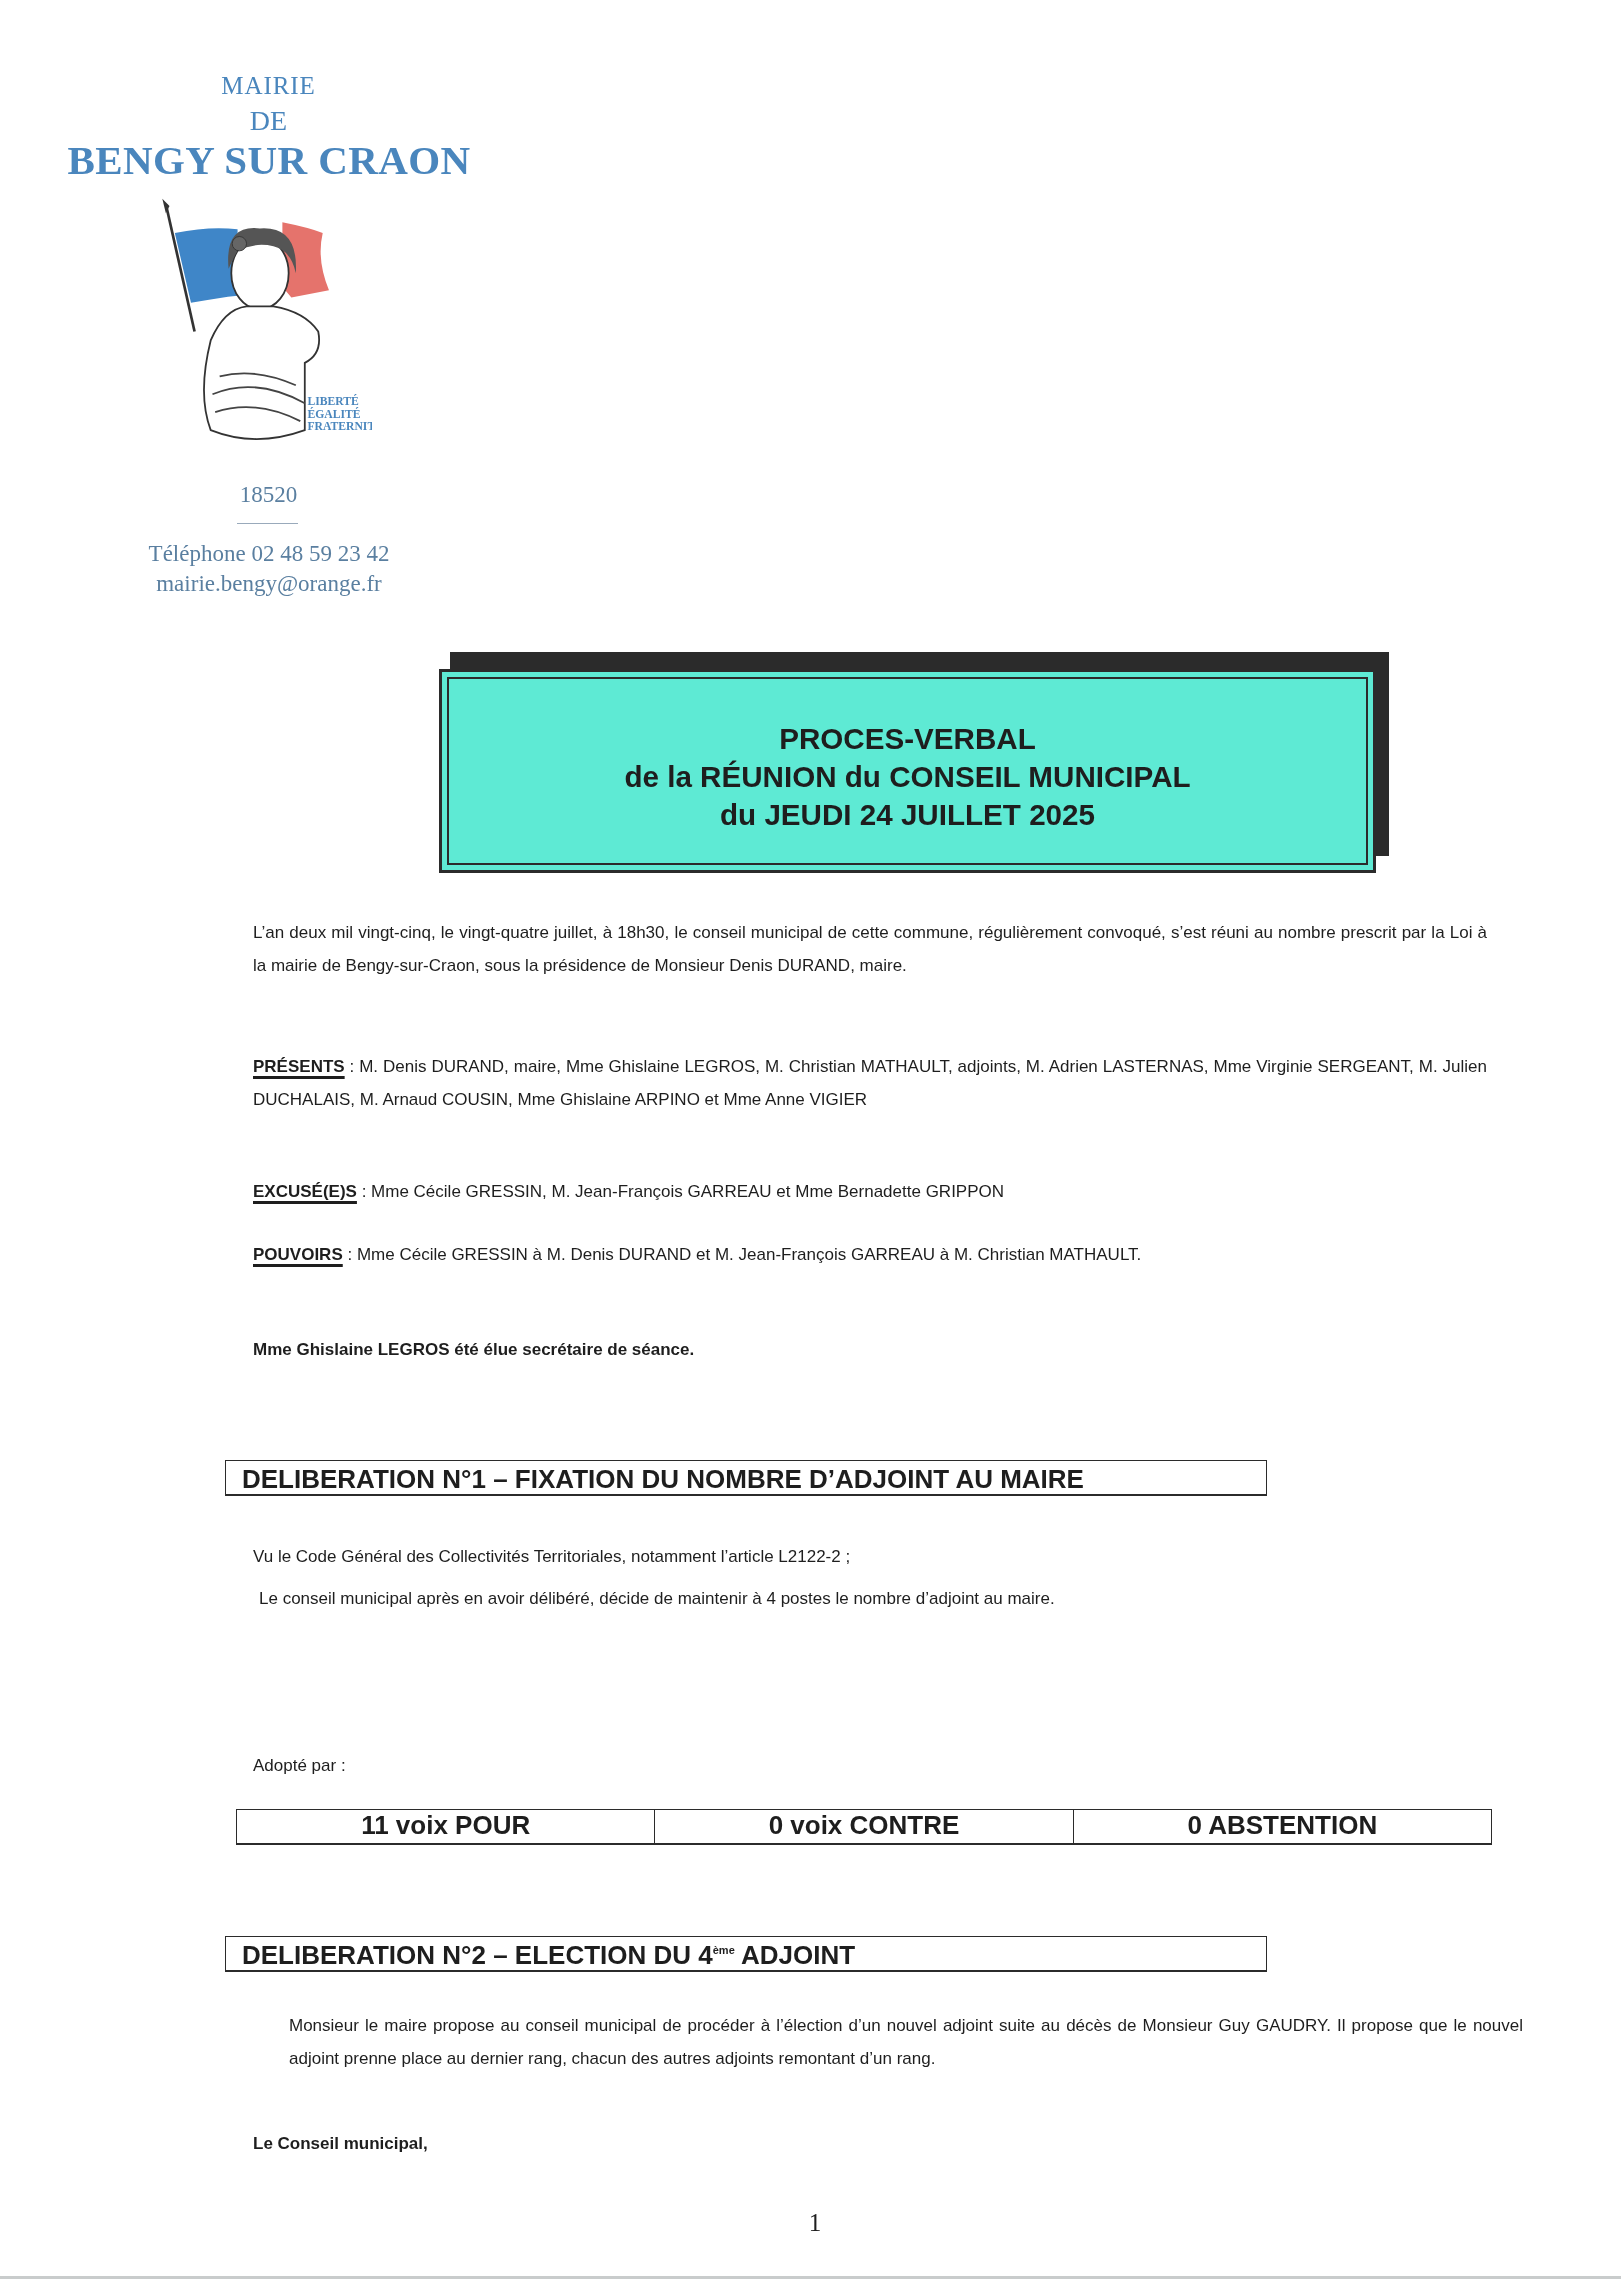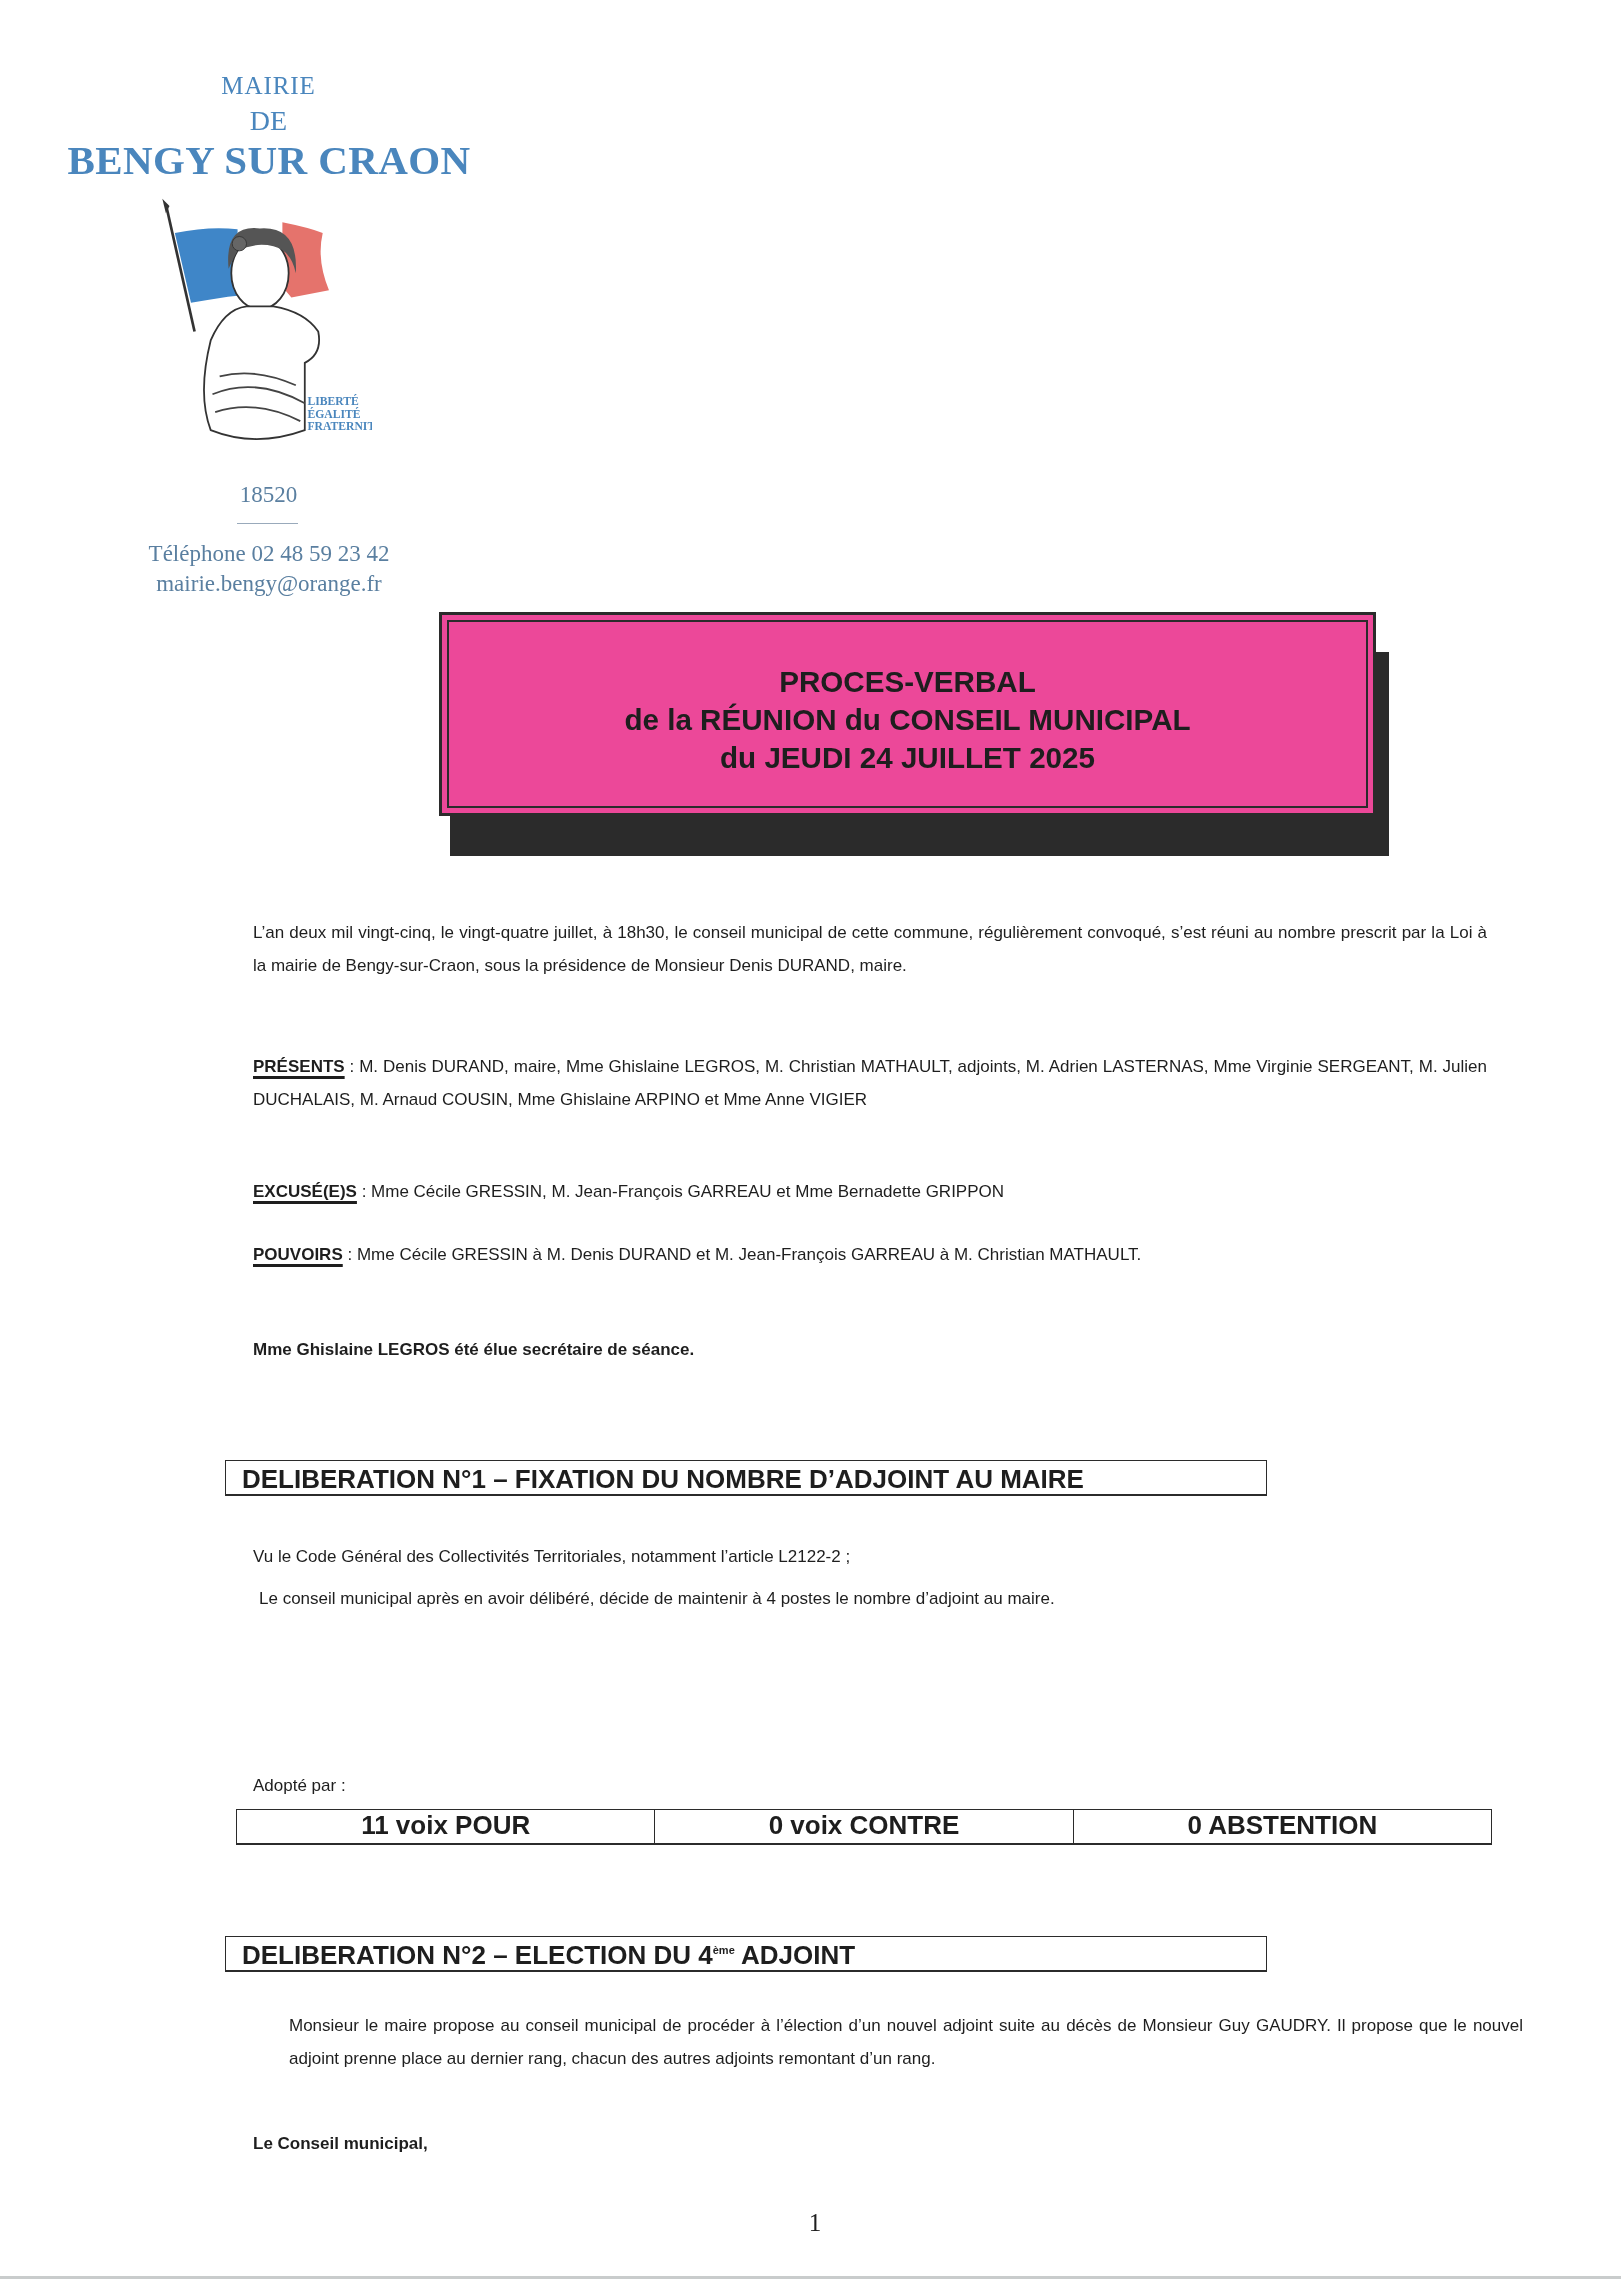--- a/index.html
+++ b/index.html
@@ -13,21 +13,21 @@
   #lh-de { left: 134px; top: 105px; width: 269px; font-size: 28px; }
   #lh-town { left: 54px; top: 136px; width: 430px; font-size: 41px; font-weight: bold; letter-spacing: 0.4px; }
   #lh-logo { position: absolute; left: 139px; top: 197px; width: 233px; height: 269px; }
   #lh-postcode { left: 179px; top: 482px; width: 179px; font-size: 23px; color: #5a7fa0; }
   #lh-sep { position: absolute; left: 237px; top: 523px; width: 61px; height: 0.9px; background: #9ab; }
   #lh-phone { left: 72px; top: 541px; width: 394px; font-size: 23px; color: #5a7fa0; }
   #lh-email { left: 72px; top: 571px; width: 394px; font-size: 23px; color: #5a7fa0; }
 
   
   #title-shadow { position: absolute; left: 450px; top: 652px; width: 939px; height: 204px; background: #2b2b2b; }
-  #title-box { position: absolute; left: 439px; top: 612px; width: 937px; height: 204px; background: #ec4899; border: 3.6px solid #2b2b2b; box-sizing: border-box; }
+  #title-box { position: absolute; left: 439px; top: 669px; width: 937px; height: 204px; background: #5eead4; border: 3.6px solid #2b2b2b; box-sizing: border-box; }
   #title-inner { position: absolute; left: 5.4px; top: 5.4px; right: 5.4px; bottom: 5.4px; border: 2.7px solid #2b2b2b; }
   #title-text { position: absolute; left: 0; right: 0; top: 48px; text-align: center; font-size: 29.6px; font-weight: bold; line-height: 38px; color: #1e1e1e; }
 
   
   .para { position: absolute; left: 253px; width: 1234px; font-size: 17px; line-height: 33px; text-align: justify; }
   .para.last-left { text-align-last: left; }
   .lbl { font-weight: bold; text-decoration: underline; text-decoration-thickness: 2.7px; text-underline-offset: 3.6px; }
   .bold { font-weight: bold; }
 
   #intro { top: 916px; }
@@ -38,21 +38,21 @@
 
   
   .delib-box { position: absolute; left: 225px; width: 1042px; height: 36px; border: 1.8px solid #2b2b2b; box-sizing: border-box; border-bottom-width: 2.7px; text-align: center; }
   .delib-box span.t { position: absolute; left: 16px; top: 2.7px; font-size: 26px; font-weight: bold; }
   .delib-box sup { font-size: 11px; }
   #delib1-box { top: 1460px; }
   #delib2-box { top: 1936px; }
 
   #d1p1 { top: 1540px; }
   #d1p2 { top: 1582px; margin-left: 6px; }
-  #d1p3 { top: 1749px; margin-top: 20px; }
+  #d1p3 { top: 1749px; }
 
   
   #vote-table { position: absolute; left: 236px; top: 1809px; width: 1256px; height: 36px; border: 1.8px solid #2b2b2b; border-bottom-width: 2.7px; box-sizing: border-box; display: flex; }
   .vote-cell { flex: 1; text-align: center; font-size: 26px; font-weight: bold; line-height: 30px; border-right: 1.8px solid #2b2b2b; }
   .vote-cell:last-child { border-right: none; }
 
   #d2p1 { top: 2009px; margin-left: 36px; }
   #d2p2 { top: 2127px; }
 
   #page-number { position: absolute; left: 788px; top: 2209px; width: 54px; text-align: center; font-size: 25px; }

